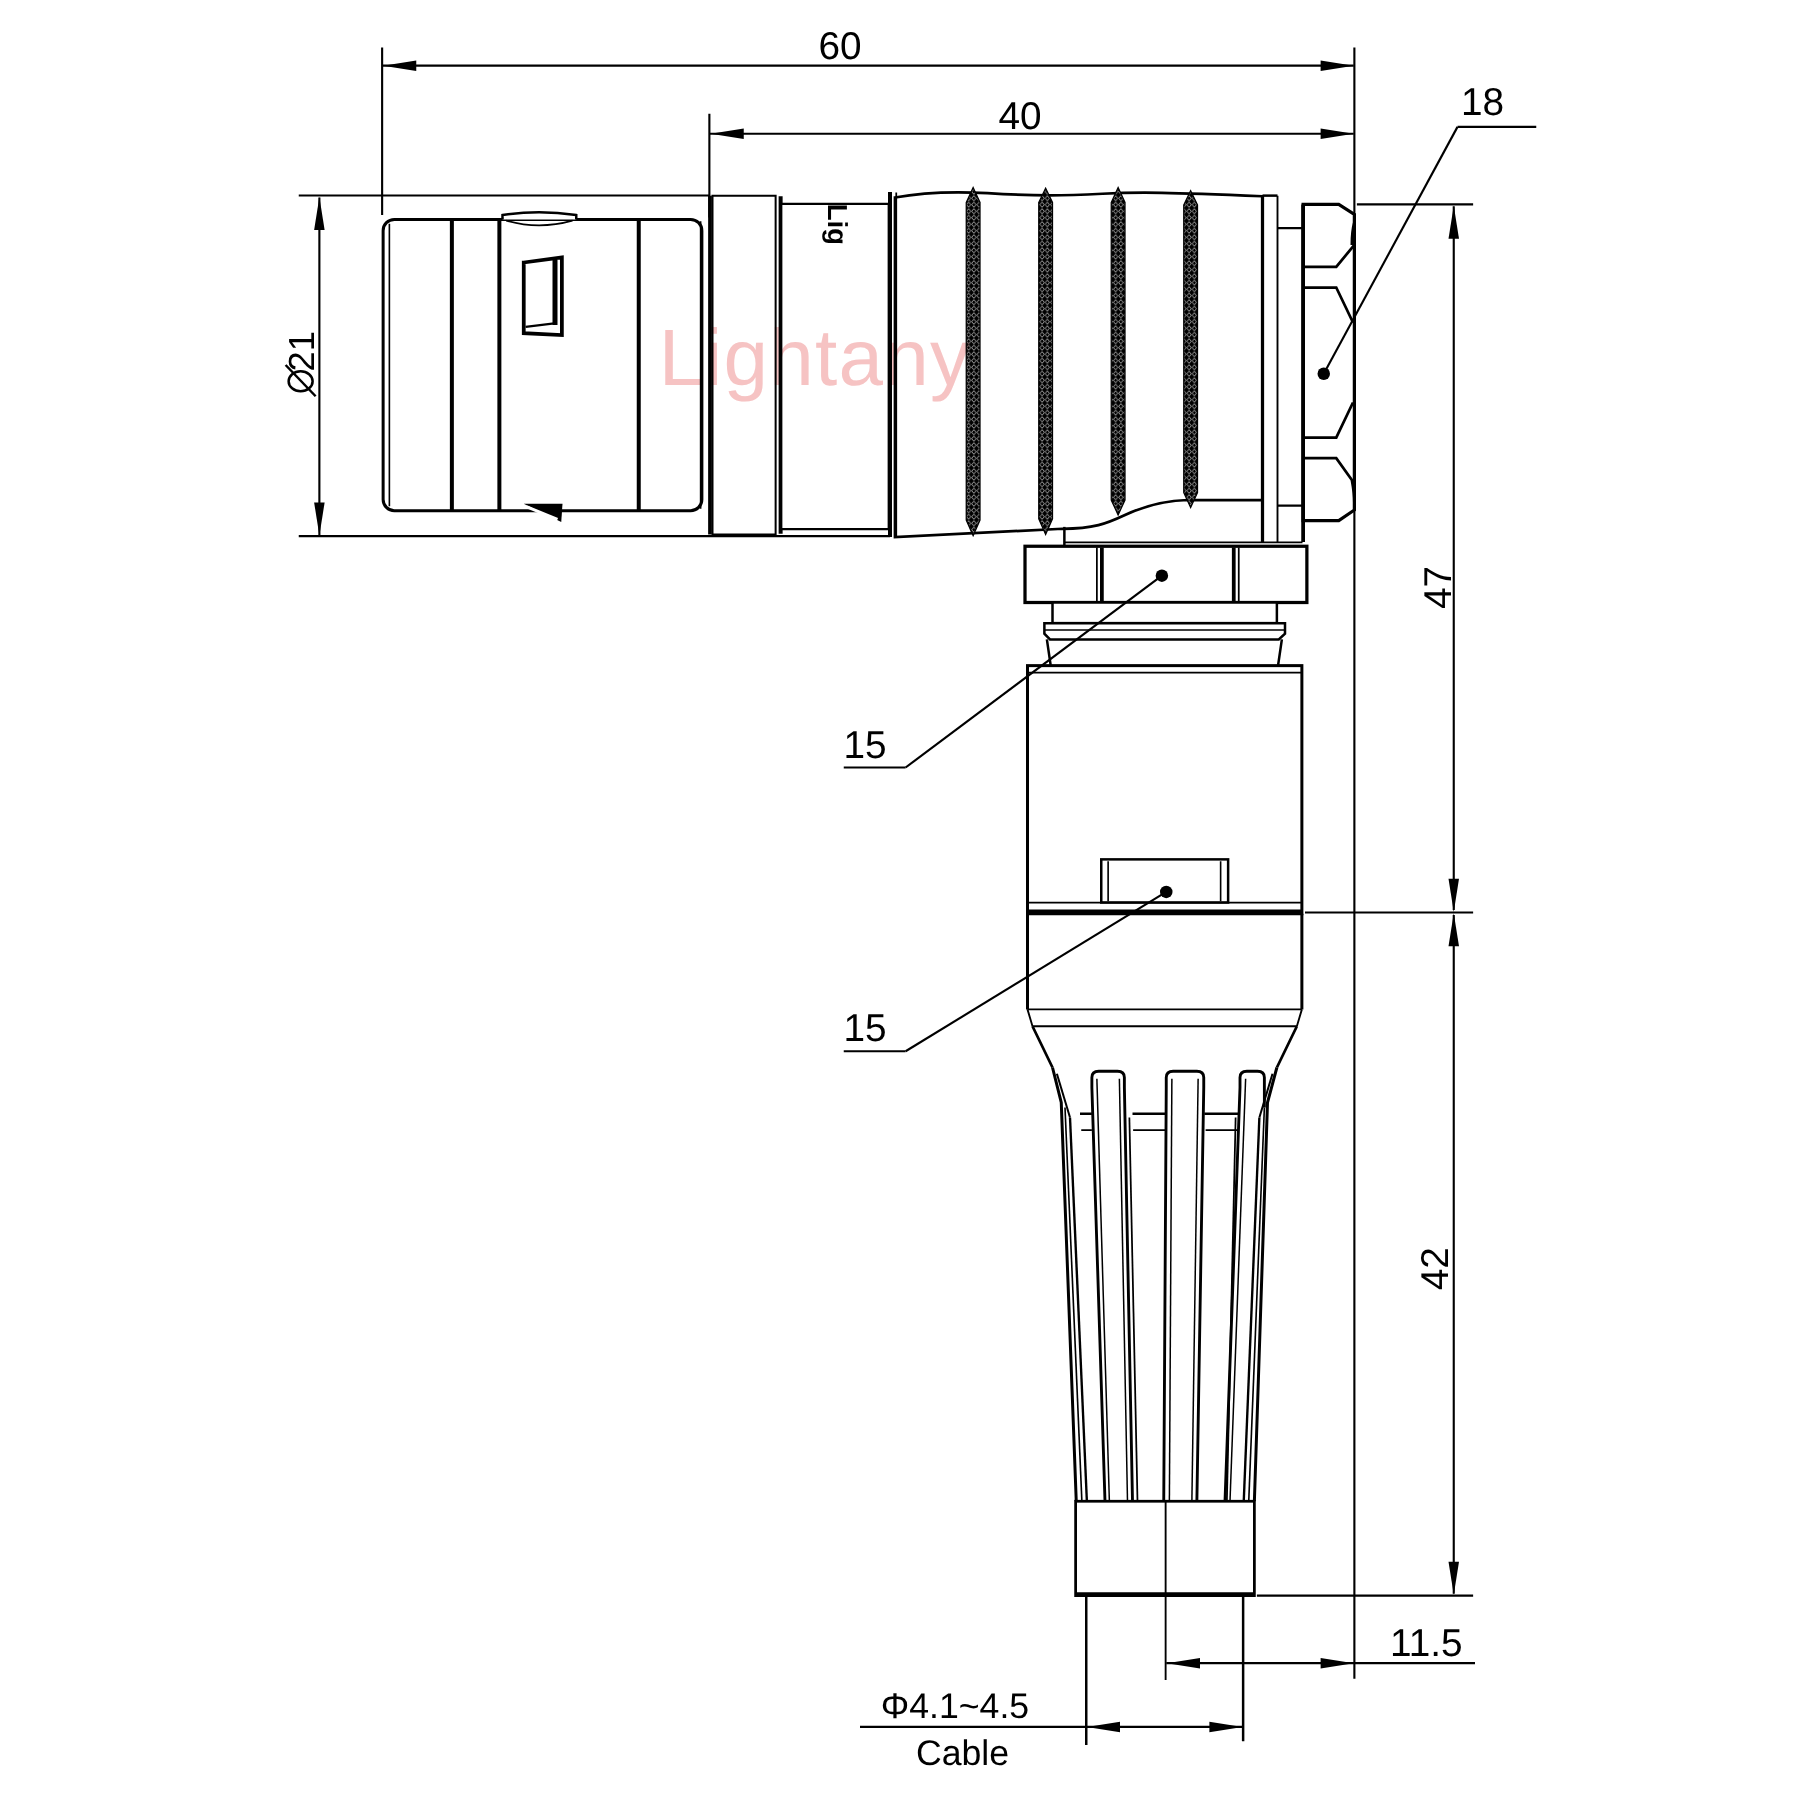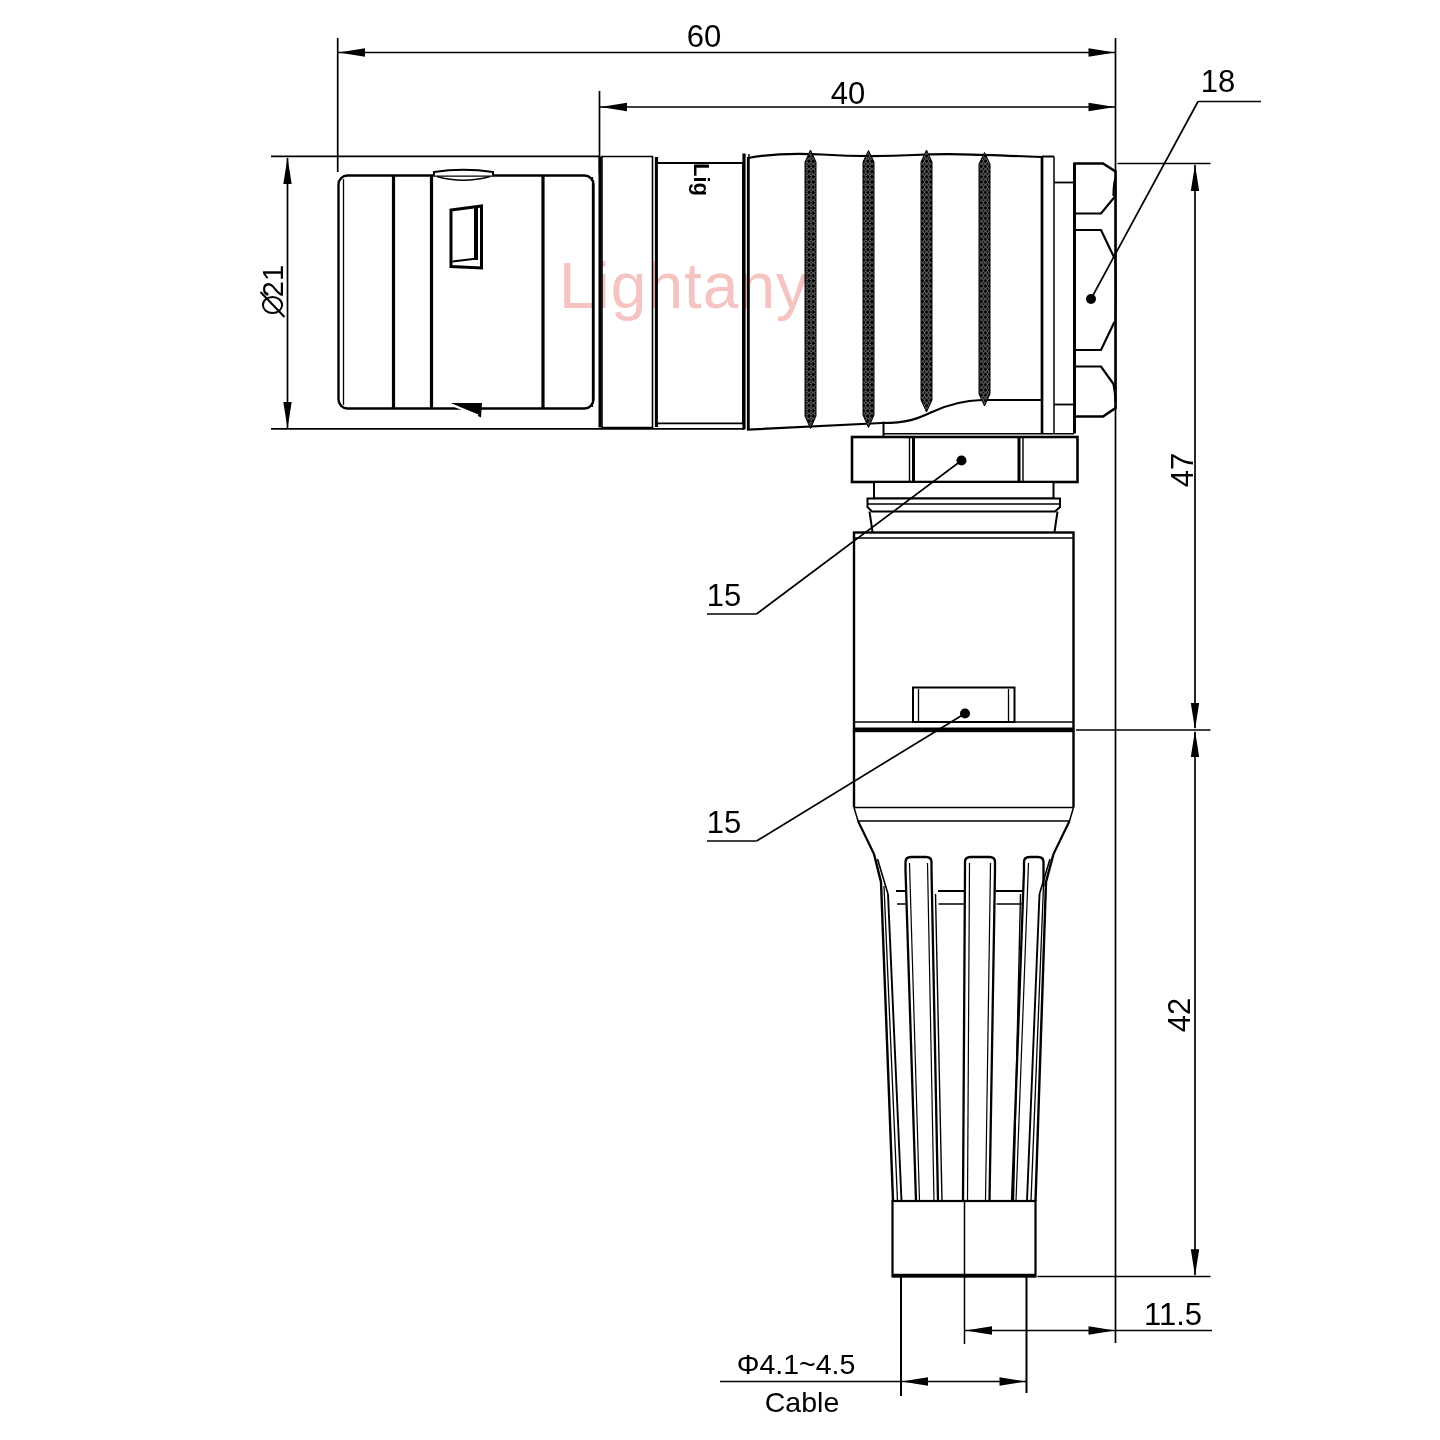--- a/index.html
+++ b/index.html
@@ -1,16 +1,16 @@
 <!DOCTYPE html>
 <html><head>
 <meta charset="utf-8">
 <style>
   html,body{margin:0;padding:0;background:#ffffff;}
-  .page{width:1276px;height:1440px;position:relative;background:#ffffff;overflow:hidden;padding-left:32px;}
+  .page{width:1276px;height:1440px;position:relative;background:#ffffff;overflow:hidden;}
   text{font-family:"Liberation Sans", sans-serif;}
 </style>
 </head>
 <body>
 <div class="page">
 <svg width="1440" height="1440" viewBox="0 0 1440 1440" xmlns="http://www.w3.org/2000/svg">
 <rect x="0" y="0" width="1440" height="1440" fill="#ffffff"></rect>
 <defs>
 <pattern id="knurl" width="4.2" height="5.2" patternUnits="userSpaceOnUse">
   <rect width="4.2" height="5.2" fill="#000"></rect>

